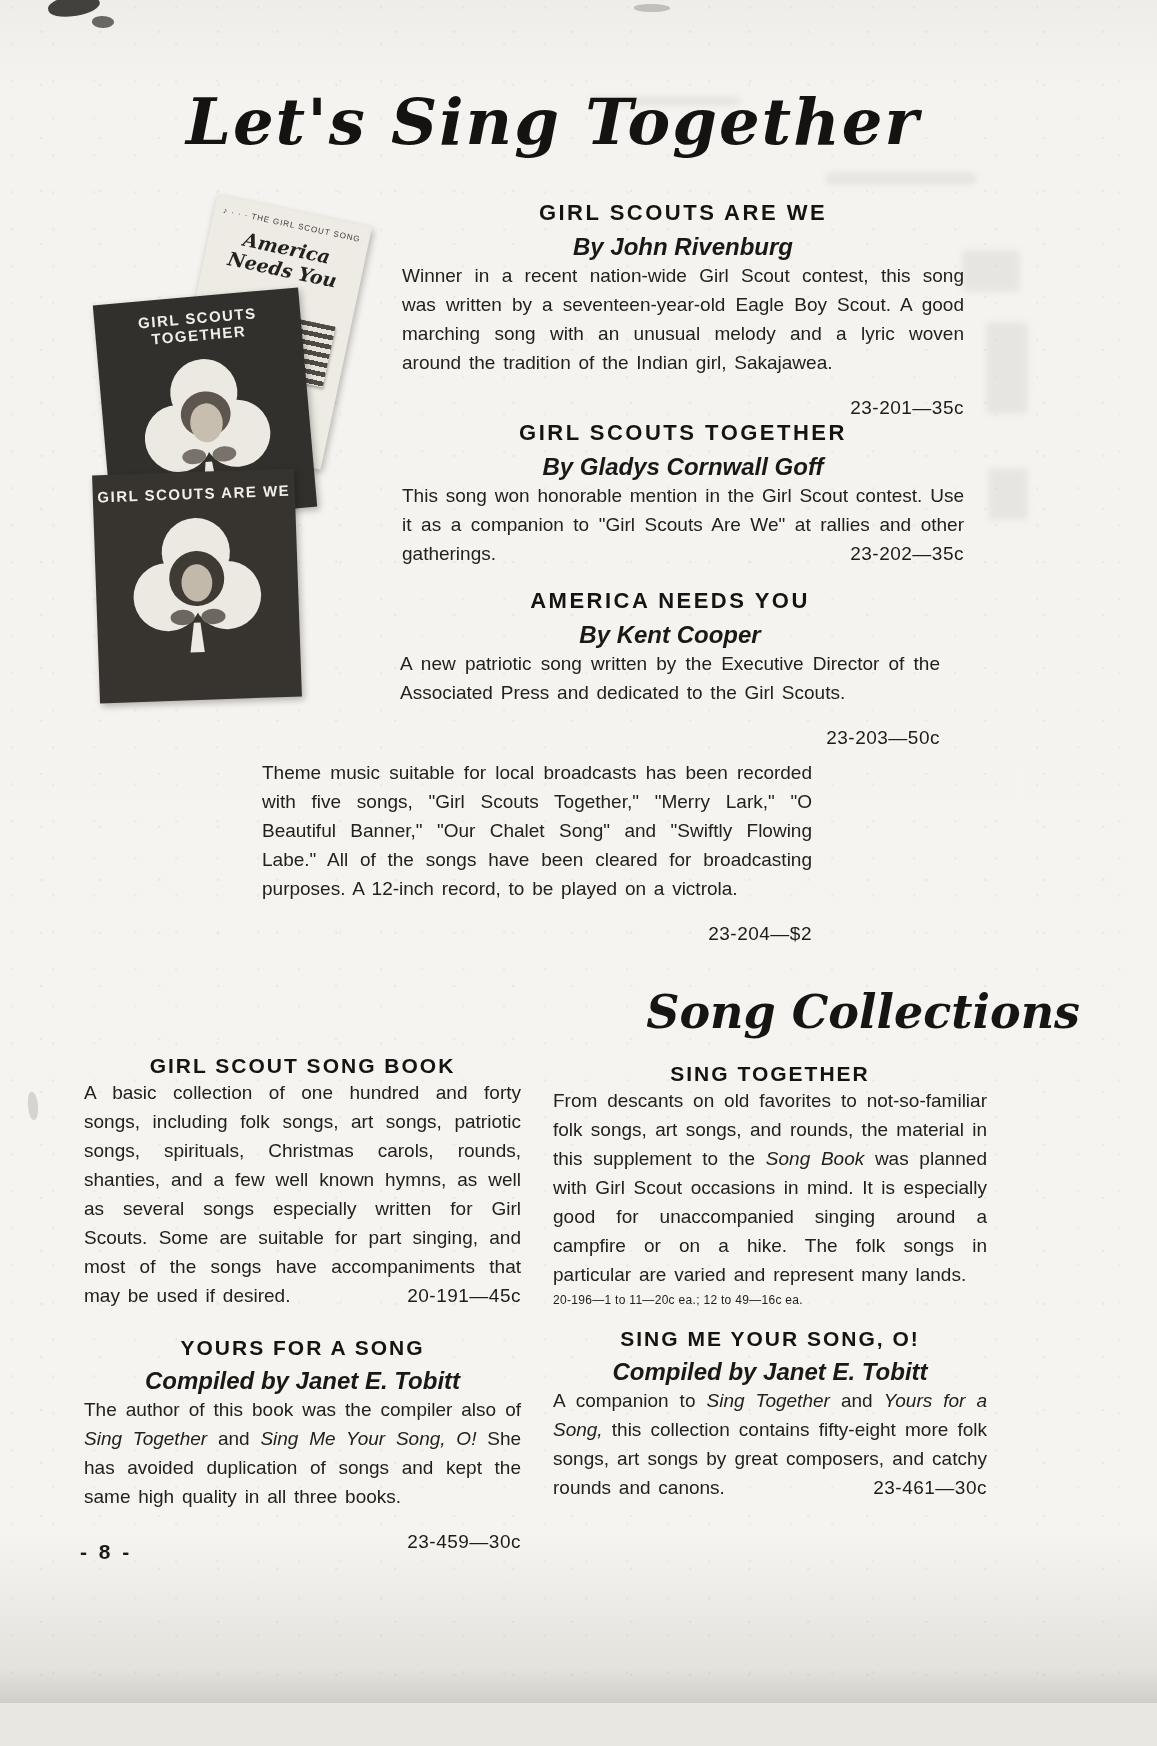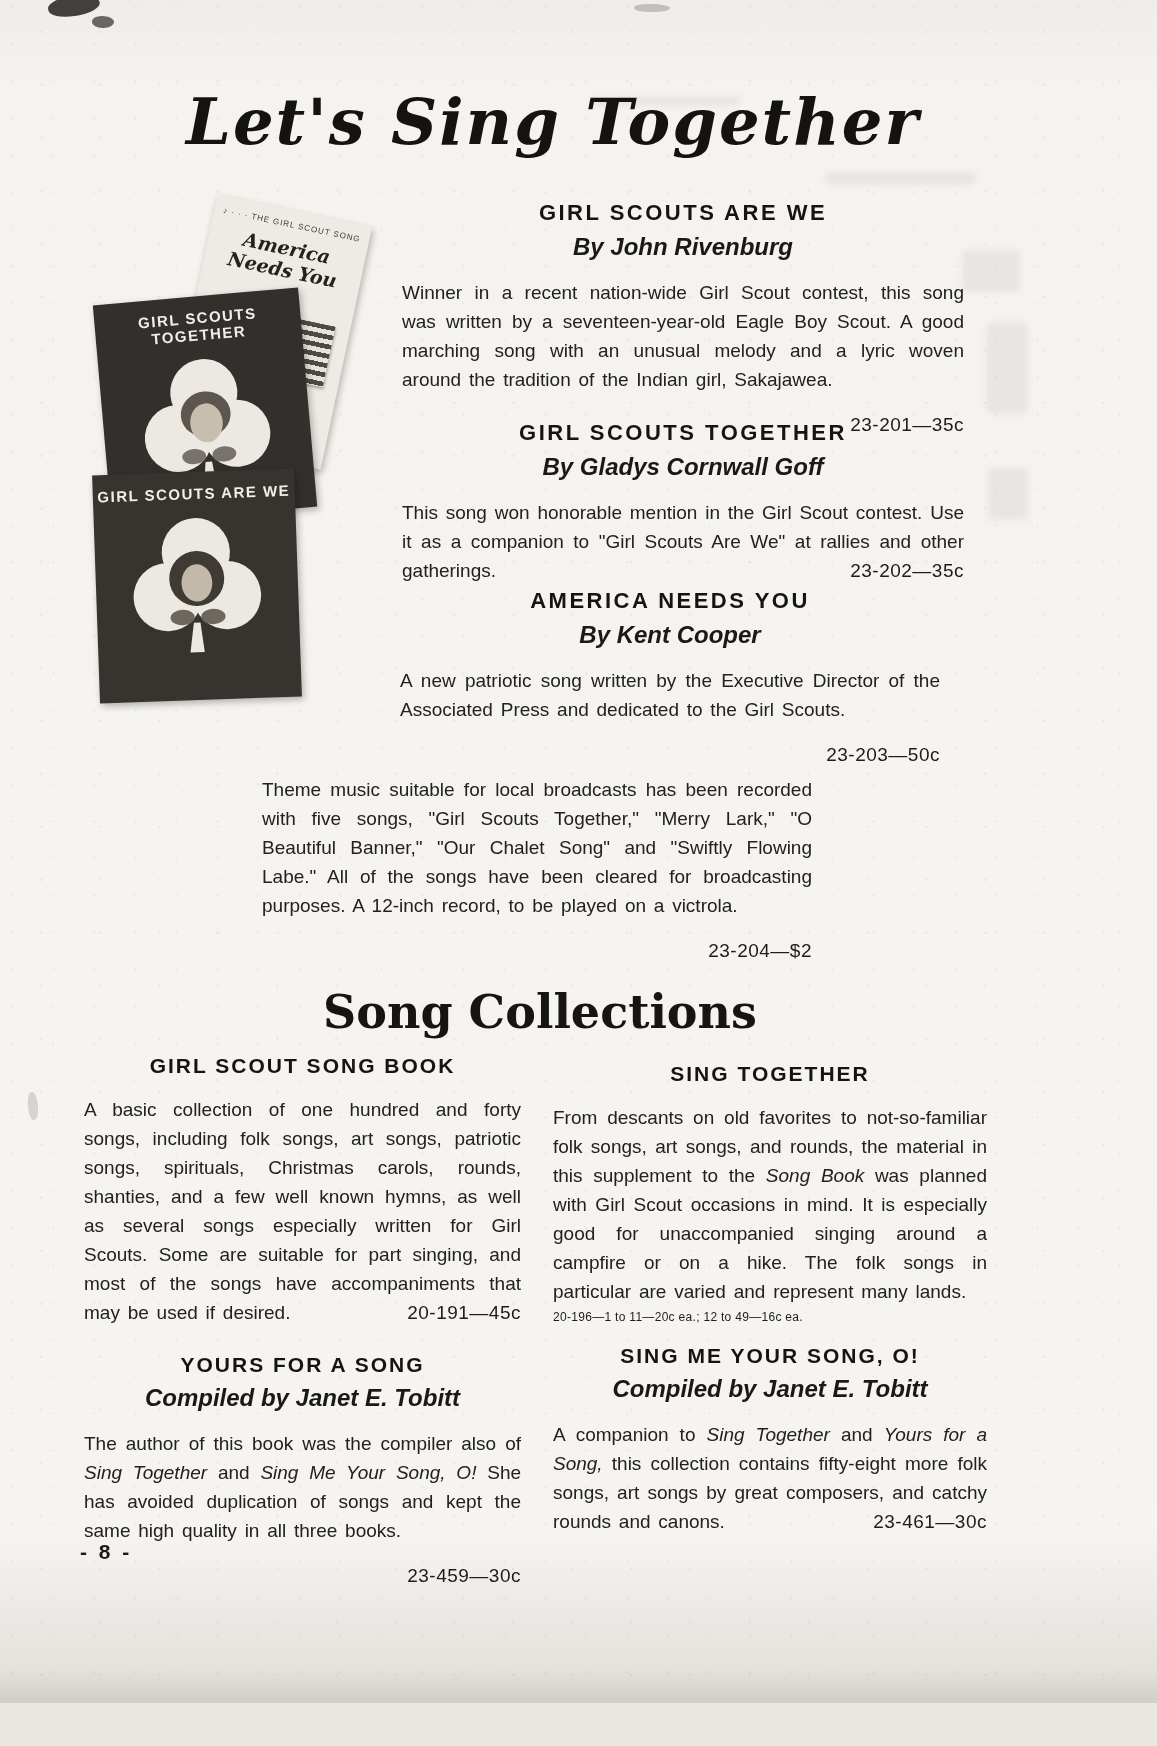--- a/index.html
+++ b/index.html
@@ -31,36 +31,36 @@
   .g5 { left:988px; top:468px; width:40px; height:52px; }
 
   
   .main-title {
     position:absolute; top:84px; left:0; width:1106px; text-align:center;
     font-family:"DejaVu Serif", serif; font-style:italic; font-weight:bold;
     font-size:64px; letter-spacing:2px; color:#141311;
   }
   .song-head { font-size:22px; font-weight:bold; letter-spacing:2.5px; text-align:center; color:#151412; }
   .byline { font-size:24px; font-weight:bold; font-style:italic; text-align:center; margin-top:7px; color:#1a1917; }
-  .body { font-size:19px; line-height:29px; text-align:justify; word-spacing:2.5px; margin-top:17px; color:#22211f; }
+  .body { font-size:19px; line-height:29px; text-align:justify; word-spacing:2.5px; color:#22211f; }
   .price { font-size:19px; letter-spacing:.5px; color:#1d1c1a; }
   .price-center { text-align:right; margin-top:20px; }
   .rel { position:relative; }
   .price-br { position:absolute; right:0; bottom:0; }
   .it { font-style:italic; }
 
   .song, .record, .col { position:absolute; }
   .sec-1 { left:402px; top:200px; width:562px; }
   .sec-2 { left:402px; top:420px; width:562px; }
   .sec-3 { left:400px; top:588px; width:540px; }
   .record { left:262px; top:758px; width:550px; }
 
   .collections-head {
-    position:absolute; top:985px; left:0; width:1080px; text-align:center;
-    font-family:"DejaVu Serif", serif; font-weight:bold;
+    position:absolute; top:985px; left:0; width:1080px; text-align:right;
+    font-family:"DejaVu Serif", serif; font-style:italic; font-weight:bold;
     font-size:46px; color:#161514;
   }
   .col-left { left:84px; top:1054px; width:437px; }
   .col-right { left:553px; top:1062px; width:434px; }
   .col-head { font-size:21px; font-weight:bold; letter-spacing:2px; text-align:center; color:#151412; }
   .col .song-head2 { margin-top:26px; }
   .price-line { font-size:12px; margin-top:4px; letter-spacing:.3px; }
 
   .page-num { position:absolute; left:80px; top:1540px; font-size:21px; font-weight:bold; letter-spacing:3px; color:#1b1a18; }
 

